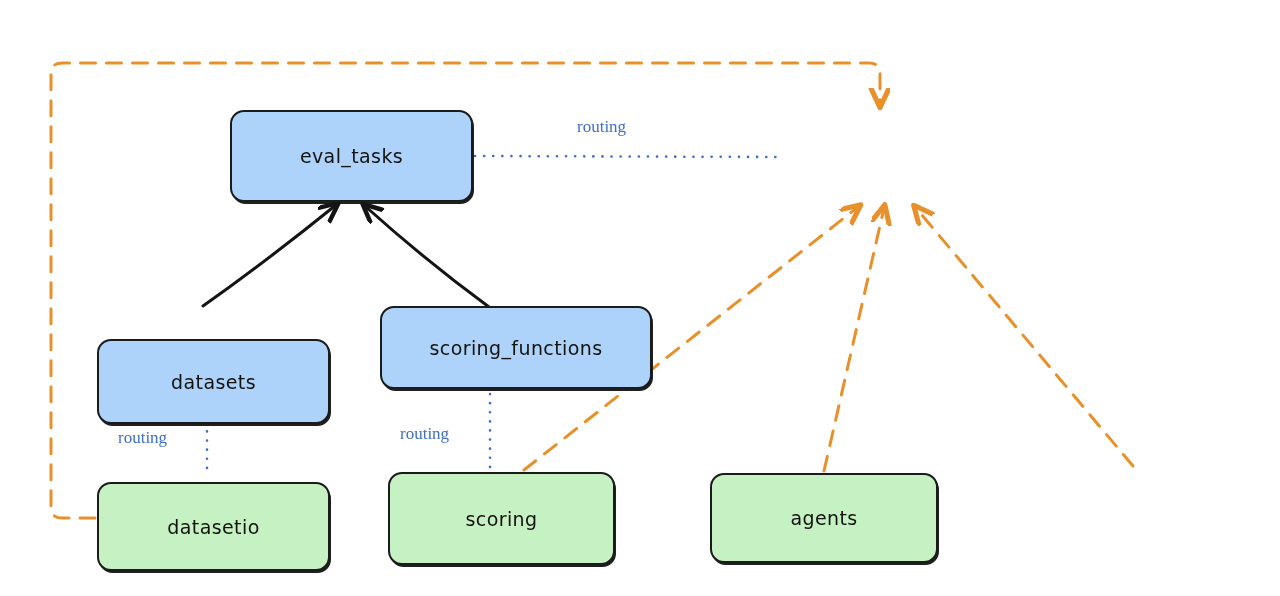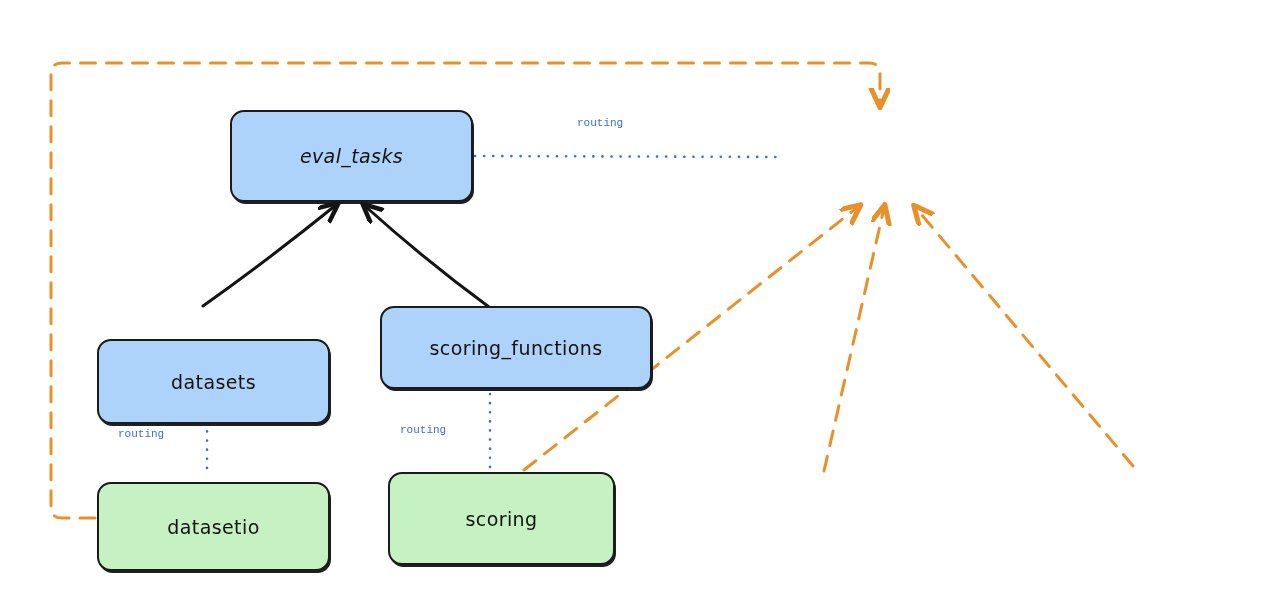--- a/index.html
+++ b/index.html
@@ -43,22 +43,22 @@
     white-space: nowrap;
   }
   .node.blue {
     background: #aed3fb;
   }
   .node.green {
     background: #c5f1c3;
   }
   .edge-label {
     position: absolute;
-    font-family: Liberation Mono, monospace;
-    font-size: 11px;
+    font-family: Liberation Serif, serif;
+    font-size: 17px;
     color: #3f6fc6;
     z-index: 4;
     white-space: nowrap;
   }
 </style>
 </head>
 <body>
 
 <div id="canvas">
 
@@ -85,41 +85,44 @@
 
     <path d="M524,470 L858,207" fill="none" stroke="#e8912a" stroke-width="3" stroke-linecap="round" stroke-dasharray="15 11" marker-end="url(#arrow-orange)"></path>
 
     <path d="M824,471 L884,208" fill="none" stroke="#e8912a" stroke-width="3" stroke-linecap="round" stroke-dasharray="15 11" marker-end="url(#arrow-orange)"></path>
 
     <path d="M1133,466 L916,208" fill="none" stroke="#e8912a" stroke-width="3" stroke-linecap="round" stroke-dasharray="15 11" marker-end="url(#arrow-orange)"></path>
 
     <path d="M95,518 L62,518 Q51,518 51,507 L51,74 Q51,63 62,63 L869,63 Q880,63 880,74 L880,104" fill="none" stroke="#e8912a" stroke-width="3" stroke-linecap="round" stroke-dasharray="15 11" marker-end="url(#arrow-orange)"></path>
   </svg>
 
-  <div class="node blue" style="left:230px; top:110px; width:243px; height:92px;font-style:italic;">
+  <div class="node blue" style="left:230px; top:110px; width:243px; height:92px;">
     <span class="node-label">eval_tasks</span>
   </div>
 
 
   <div class="node blue" style="left:97px; top:308px; width:233px; height:85px;margin-top:31px;">
     <span class="node-label">datasets</span>
   </div>
 
   <div class="node blue" style="left:380px; top:306px; width:272px; height:83px;">
     <span class="node-label">scoring_functions</span>
   </div>
 
   <div class="node green" style="left:97px; top:476px; width:233px; height:89px;margin-top:6px;">
     <span class="node-label">datasetio</span>
   </div>
 
   <div class="node green" style="left:388px; top:472px; width:227px; height:93px;">
     <span class="node-label">scoring</span>
   </div>
 
+  <div class="node green" style="left:710px; top:473px; width:228px; height:90px;">
+    <span class="node-label">agents</span>
+  </div>
 
 
   <div class="edge-label" style="left:577px; top:117px;">routing</div>
 
   <div class="edge-label" style="left:118px; top:428px;">routing</div>
 
   <div class="edge-label" style="left:400px; top:424px;">routing</div>
 
 </div>
 

